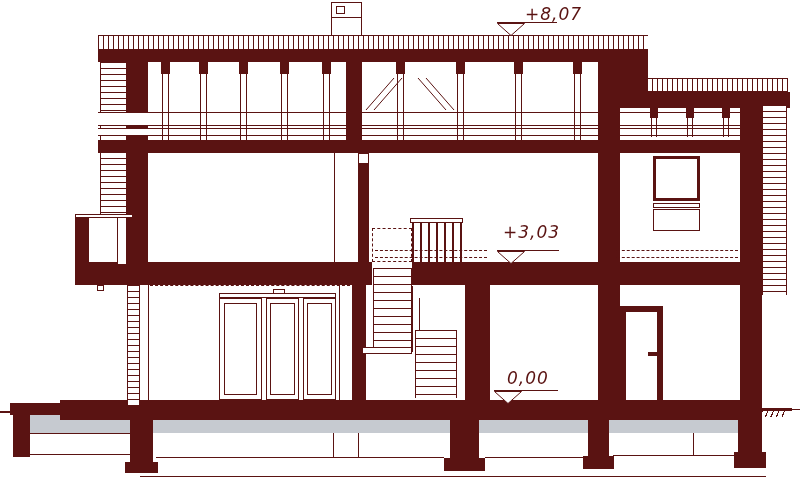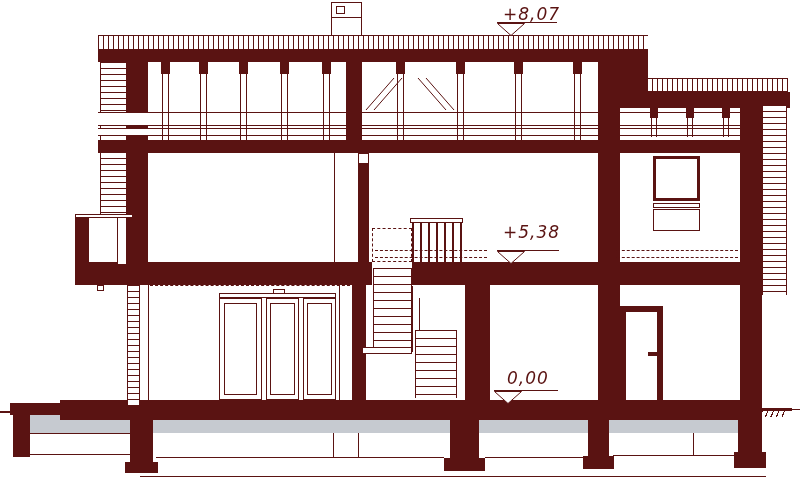--- a/index.html
+++ b/index.html
@@ -176,27 +176,27 @@
   <div class="abs vline" style="left:362px;top:354px;height:46px"></div>
   <div class="abs treads" style="left:415px;top:330px;width:42px;height:68px"></div>
 
   <div class="abs d" style="left:465px;top:285px;width:25px;height:115px"></div>
 
   <div class="abs d" style="left:620px;top:306px;width:43px;height:6px"></div>
   <div class="abs d" style="left:620px;top:306px;width:6px;height:94px"></div>
   <div class="abs d" style="left:657px;top:306px;width:6px;height:94px"></div>
   <div class="abs d" style="left:648px;top:352px;width:10px;height:4px"></div>
 
-  <div class="abs lvl" style="left:503px;top:4px">+8,07</div>
+  <div class="abs lvl" style="left:525px;top:4px">+8,07</div>
   <div class="abs hline" style="left:497px;top:22px;width:60px"></div>
   <svg class="abs" style="left:497px;top:23px" width="28" height="13">
     <polygon points="0.5,0.5 27.5,0.5 14,12.5" fill="#ffffff" stroke="currentColor"></polygon>
   </svg>
 
-  <div class="abs lvl" style="left:503px;top:222px">+5,38</div>
+  <div class="abs lvl" style="left:503px;top:222px">+3,03</div>
   <div class="abs hline" style="left:497px;top:250px;width:62px"></div>
   <svg class="abs" style="left:497px;top:251px" width="28" height="13">
     <polygon points="0.5,0.5 27.5,0.5 14,12.5" fill="#ffffff" stroke="currentColor"></polygon>
   </svg>
 
   <div class="abs lvl" style="left:507px;top:368px">0,00</div>
   <div class="abs hline" style="left:494px;top:390px;width:64px"></div>
   <svg class="abs" style="left:494px;top:391px" width="28" height="13">
     <polygon points="0.5,0.5 27.5,0.5 14,12.5" fill="#ffffff" stroke="currentColor"></polygon>
   </svg>

